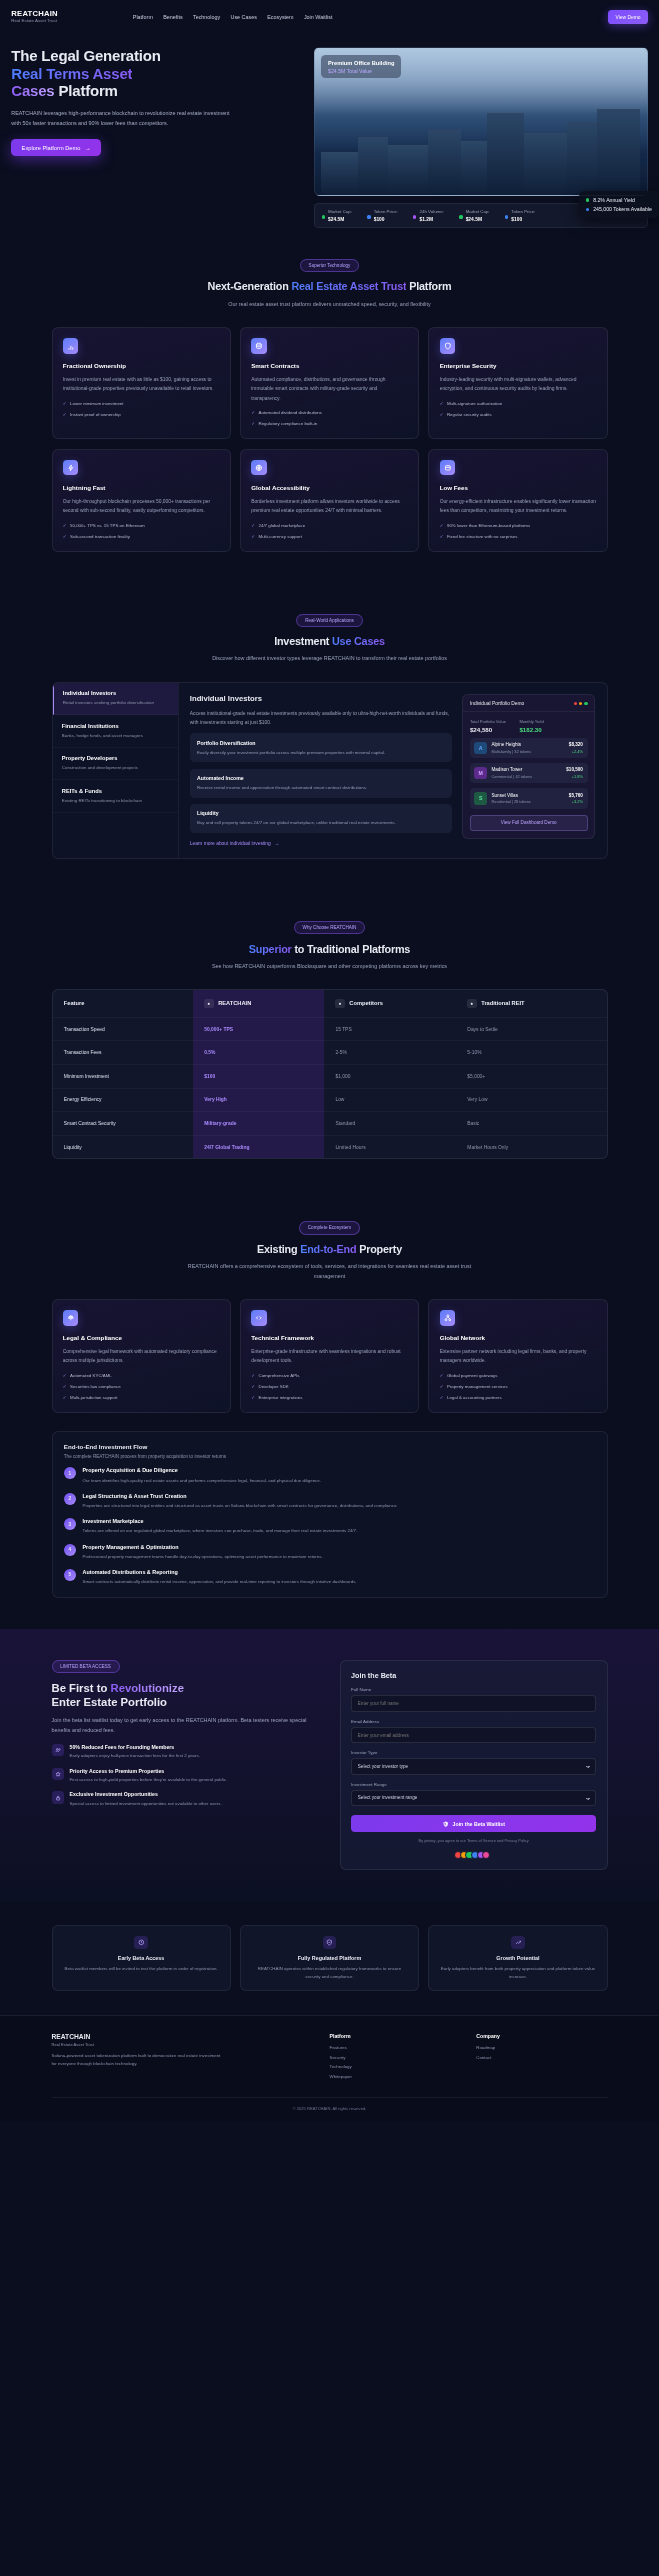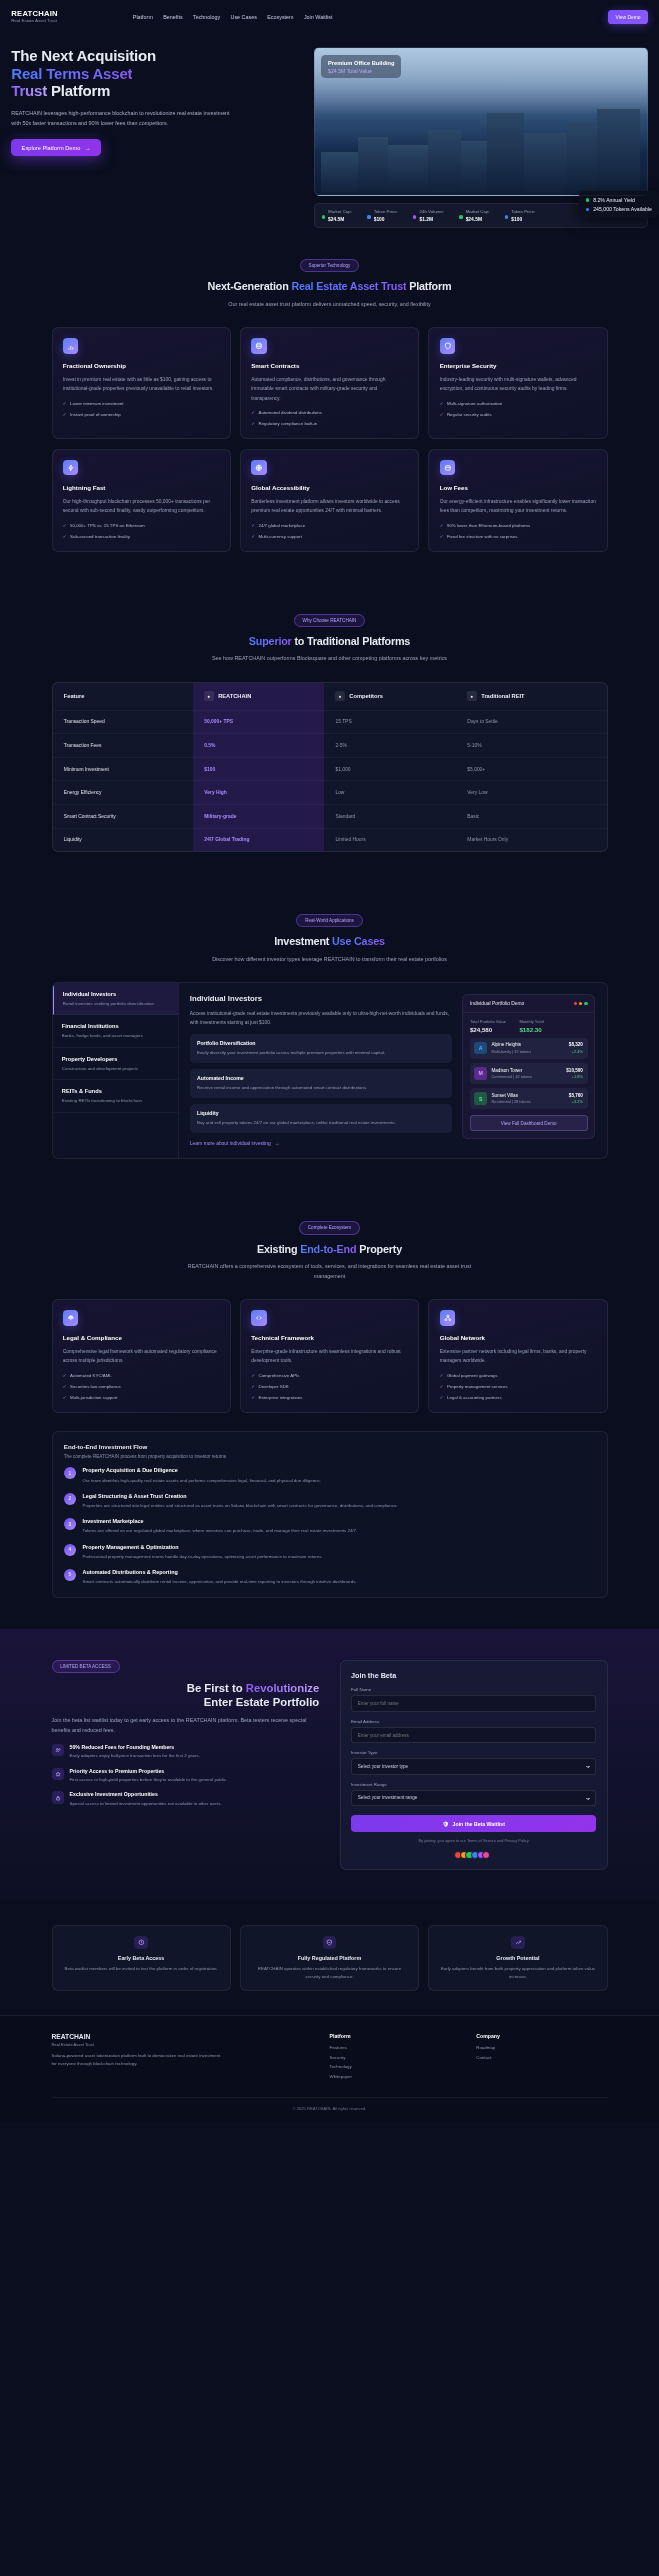--- a/index.html
+++ b/index.html
@@ -119,21 +119,21 @@
   .flow h3{font-size:6.2px;font-weight:700;}
   .flow>p{font-size:4.6px;color:#8d93ad;margin-top:3.6px;}
   .step{display:flex;gap:6.7px;margin-top:8.8px;}
   .sn{width:12px;height:12px;border-radius:50%;background:linear-gradient(140deg,#6d4df0,#a78bfa);display:flex;align-items:center;justify-content:center;font-size:4.6px;font-weight:700;flex:0 0 12px;}
   .step h4{font-size:5.4px;font-weight:700;color:#fff;}
   .step p{font-size:4.4px;color:#8d93ad;margin-top:3.1px;line-height:1.7;}
 
   
   .ctasec{background:linear-gradient(180deg,rgba(38,24,78,.55),rgba(14,18,38,.55));padding:31px 0;position:relative;}
   .cta{display:grid;grid-template-columns:1fr 1fr;gap:20.6px;}
-  .cta h2{font-size:11.3px;font-weight:700;margin-top:7.7px;line-height:1.25;text-align:right;}
+  .cta h2{font-size:11.3px;font-weight:700;margin-top:7.7px;line-height:1.25;}
   .ben{display:flex;gap:5.7px;margin-top:8.2px;}
   .bi{width:12.4px;height:12.4px;border-radius:3.6px;background:rgba(124,77,255,.22);display:flex;align-items:center;justify-content:center;flex:0 0 12.4px;}
   .bi svg{width:6.2px;height:6.2px;stroke:#b9a4ff;fill:none;stroke-width:1.8;}
   .ben h4{font-size:5.2px;font-weight:700;color:#fff;}
   .ben p{font-size:4.4px;color:#8d93ad;margin-top:2.6px;line-height:1.6;}
   .form{background:rgba(24,28,54,.72);border:0.5px solid rgba(255,255,255,.08);border-radius:6.2px;padding:10.3px;}
   .form h3{font-size:7.2px;font-weight:700;}
   .fl{font-size:4.4px;color:#9aa0ba;margin-top:7.2px;display:block;}
   .fi,.fs{width:100%;margin-top:3.1px;background:rgba(15,19,38,.85);border:0.5px solid rgba(255,255,255,.1);border-radius:3.6px;color:#cfd3e2;font-size:4.6px;padding:4.6px 5.7px;font-family:inherit;}
   .fs{appearance:none;background-image:linear-gradient(45deg,transparent 50%,#8d93ad 50%),linear-gradient(135deg,#8d93ad 50%,transparent 50%);background-position:calc(100% - 7.2px) 6.7px,calc(100% - 4.6px) 6.7px;background-size:2.6px 2.6px,2.6px 2.6px;background-repeat:no-repeat;}
@@ -178,23 +178,23 @@
         <a href="#">Use Cases</a>
         <a href="#">Ecosystem</a>
         <a href="#">Join Waitlist</a>
       </div>
   <button class="nav-cta">View Demo</button>
 </div>
 
 <div class="hero">
   <div class="hero-left">
     <h1 class="h1">
-      <span>The Next Acquisition</span><br>
+      <span>The Legal Generation</span><br>
       <span class="g-blue">Real Terms Asset</span><br>
-      <span class="g-purple">Trust</span>
+      <span class="g-purple">Cases</span>
       <span>Platform</span>
     </h1>
     <p class="hero-sub">REATCHAIN leverages high-performance blockchain to revolutionize real estate investment with 50x faster transactions and 90% lower fees than competitors.</p>
     <button class="hero-btn">
       <span>Explore Platform Demo</span>
       <span>→</span>
     </button>
   </div>
   <div class="hero-right">
     <div class="prop-card">
@@ -386,20 +386,134 @@
                 <i>✓</i>
                 <span>90% lower than Ethereum-based platforms</span>
               </div>
               <div class="tick">
                 <i>✓</i>
                 <span>Fixed fee structure with no surprises</span>
               </div>
             </div>
           </div>
         </div>
+  </div>
+</div>
+
+<div class="section">
+  <div class="wrap">
+    <div class="center">
+      <span class="pill">Real-World Applications</span>
+      <h2 class="h2">
+        <span>Investment </span><span class="g-blue">Use Cases</span>
+      </h2>
+      <p class="lead">Discover how different investor types leverage REATCHAIN to transform their real estate portfolios</p>
+    </div>
+    <div class="uc">
+      <div class="uc-list" id="uclist">
+            <div class="uc-item active">
+              <h4>Individual Investors</h4>
+              <p>Retail investors seeking portfolio diversification</p>
+            </div>
+            <div class="uc-item ">
+              <h4>Financial Institutions</h4>
+              <p>Banks, hedge funds, and asset managers</p>
+            </div>
+            <div class="uc-item ">
+              <h4>Property Developers</h4>
+              <p>Construction and development projects</p>
+            </div>
+            <div class="uc-item ">
+              <h4>REITs &amp; Funds</h4>
+              <p>Existing REITs transitioning to blockchain</p>
+            </div>
+          </div>
+      <div class="uc-body">
+        <div class="uc-main">
+          <h3>Individual Investors</h3>
+          <p>Access institutional-grade real estate investments previously available only to ultra-high-net-worth individuals and funds, with investments starting at just $100.</p>
+          <div id="ucboxes">
+                <div class="ucbox">
+                  <h5>Portfolio Diversification</h5>
+                  <p>Easily diversify your investment portfolio across multiple premium properties with minimal capital.</p>
+                </div>
+                <div class="ucbox">
+                  <h5>Automated Income</h5>
+                  <p>Receive rental income and appreciation through automated smart contract distributions.</p>
+                </div>
+                <div class="ucbox">
+                  <h5>Liquidity</h5>
+                  <p>Buy and sell property tokens 24/7 on our global marketplace, unlike traditional real estate investments.</p>
+                </div>
+              </div>
+          <div class="uc-link">
+            <span>Learn more about individual investing</span>
+            <span>→</span>
+          </div>
+        </div>
+        <div class="demo">
+          <div class="demo-hd">
+            <span>Individual Portfolio Demo</span>
+            <span class="tl">
+              <i style="background:#ef4444"></i>
+              <i style="background:#f59e0b"></i>
+              <i style="background:#22c55e"></i>
+            </span>
+          </div>
+          <div class="demo-bd">
+            <div class="pv">
+              <div>
+                <div class="k">Total Portfolio Value</div>
+                <div class="v">$24,580</div>
+              </div>
+              <div>
+                <div class="k">Monthly Yield</div>
+                <div class="v" style="color:#4ade80">$182.30</div>
+              </div>
+            </div>
+            <div id="assets">
+                  <div class="asset">
+                    <span class="av" style="background:#1e4a7a;color:#6aa6ff">A</span>
+                    <div>
+                      <div class="nm">Alpine Heights</div>
+                      <div class="mt">Multi-family | 32 tokens</div>
+                    </div>
+                    <div class="rt">
+                      <div class="amt">$8,320</div>
+                      <div class="chg">+2.4%</div>
+                    </div>
+                  </div>
+                  <div class="asset">
+                    <span class="av" style="background:#5b2a8a;color:#d0a6ff">M</span>
+                    <div>
+                      <div class="nm">Madison Tower</div>
+                      <div class="mt">Commercial | 42 tokens</div>
+                    </div>
+                    <div class="rt">
+                      <div class="amt">$10,500</div>
+                      <div class="chg">+1.8%</div>
+                    </div>
+                  </div>
+                  <div class="asset">
+                    <span class="av" style="background:#1e5a43;color:#5ee9a0">S</span>
+                    <div>
+                      <div class="nm">Sunset Villas</div>
+                      <div class="mt">Residential | 28 tokens</div>
+                    </div>
+                    <div class="rt">
+                      <div class="amt">$5,760</div>
+                      <div class="chg">+3.2%</div>
+                    </div>
+                  </div>
+                </div>
+            <button class="demo-btn">View Full Dashboard Demo</button>
+          </div>
+        </div>
+      </div>
+    </div>
   </div>
 </div>
 
 <div class="section">
   <div class="wrap">
     <div class="center">
       <span class="pill">Why Choose REATCHAIN</span>
       <h2 class="h2">
         <span class="g-blue">Superior</span><span> to Traditional Platforms</span>
       </h2>
@@ -473,134 +587,20 @@
               </tr>
             </tbody>
       </table>
     </div>
   </div>
 </div>
 
 <div class="section">
   <div class="wrap">
     <div class="center">
-      <span class="pill">Real-World Applications</span>
-      <h2 class="h2">
-        <span>Investment </span><span class="g-blue">Use Cases</span>
-      </h2>
-      <p class="lead">Discover how different investor types leverage REATCHAIN to transform their real estate portfolios</p>
-    </div>
-    <div class="uc">
-      <div class="uc-list" id="uclist">
-            <div class="uc-item active">
-              <h4>Individual Investors</h4>
-              <p>Retail investors seeking portfolio diversification</p>
-            </div>
-            <div class="uc-item ">
-              <h4>Financial Institutions</h4>
-              <p>Banks, hedge funds, and asset managers</p>
-            </div>
-            <div class="uc-item ">
-              <h4>Property Developers</h4>
-              <p>Construction and development projects</p>
-            </div>
-            <div class="uc-item ">
-              <h4>REITs &amp; Funds</h4>
-              <p>Existing REITs transitioning to blockchain</p>
-            </div>
-          </div>
-      <div class="uc-body">
-        <div class="uc-main">
-          <h3>Individual Investors</h3>
-          <p>Access institutional-grade real estate investments previously available only to ultra-high-net-worth individuals and funds, with investments starting at just $100.</p>
-          <div id="ucboxes">
-                <div class="ucbox">
-                  <h5>Portfolio Diversification</h5>
-                  <p>Easily diversify your investment portfolio across multiple premium properties with minimal capital.</p>
-                </div>
-                <div class="ucbox">
-                  <h5>Automated Income</h5>
-                  <p>Receive rental income and appreciation through automated smart contract distributions.</p>
-                </div>
-                <div class="ucbox">
-                  <h5>Liquidity</h5>
-                  <p>Buy and sell property tokens 24/7 on our global marketplace, unlike traditional real estate investments.</p>
-                </div>
-              </div>
-          <div class="uc-link">
-            <span>Learn more about individual investing</span>
-            <span>→</span>
-          </div>
-        </div>
-        <div class="demo">
-          <div class="demo-hd">
-            <span>Individual Portfolio Demo</span>
-            <span class="tl">
-              <i style="background:#ef4444"></i>
-              <i style="background:#f59e0b"></i>
-              <i style="background:#22c55e"></i>
-            </span>
-          </div>
-          <div class="demo-bd">
-            <div class="pv">
-              <div>
-                <div class="k">Total Portfolio Value</div>
-                <div class="v">$24,580</div>
-              </div>
-              <div>
-                <div class="k">Monthly Yield</div>
-                <div class="v" style="color:#4ade80">$182.30</div>
-              </div>
-            </div>
-            <div id="assets">
-                  <div class="asset">
-                    <span class="av" style="background:#1e4a7a;color:#6aa6ff">A</span>
-                    <div>
-                      <div class="nm">Alpine Heights</div>
-                      <div class="mt">Multi-family | 32 tokens</div>
-                    </div>
-                    <div class="rt">
-                      <div class="amt">$8,320</div>
-                      <div class="chg">+2.4%</div>
-                    </div>
-                  </div>
-                  <div class="asset">
-                    <span class="av" style="background:#5b2a8a;color:#d0a6ff">M</span>
-                    <div>
-                      <div class="nm">Madison Tower</div>
-                      <div class="mt">Commercial | 42 tokens</div>
-                    </div>
-                    <div class="rt">
-                      <div class="amt">$10,500</div>
-                      <div class="chg">+1.8%</div>
-                    </div>
-                  </div>
-                  <div class="asset">
-                    <span class="av" style="background:#1e5a43;color:#5ee9a0">S</span>
-                    <div>
-                      <div class="nm">Sunset Villas</div>
-                      <div class="mt">Residential | 28 tokens</div>
-                    </div>
-                    <div class="rt">
-                      <div class="amt">$5,760</div>
-                      <div class="chg">+3.2%</div>
-                    </div>
-                  </div>
-                </div>
-            <button class="demo-btn">View Full Dashboard Demo</button>
-          </div>
-        </div>
-      </div>
-    </div>
-  </div>
-</div>
-
-<div class="section">
-  <div class="wrap">
-    <div class="center">
       <span class="pill">Complete Ecosystem</span>
       <h2 class="h2">
         <span>Existing </span><span class="g-blue">End-to-End</span><span> Property</span>
       </h2>
       <p class="lead">REATCHAIN offers a comprehensive ecosystem of tools, services, and integrations for seamless real estate asset trust management</p>
     </div>
     <div class="cards3" id="ecocards">
           <div class="fcard">
  <div class="ficon">
               <svg viewBox="0 0 16 16">

